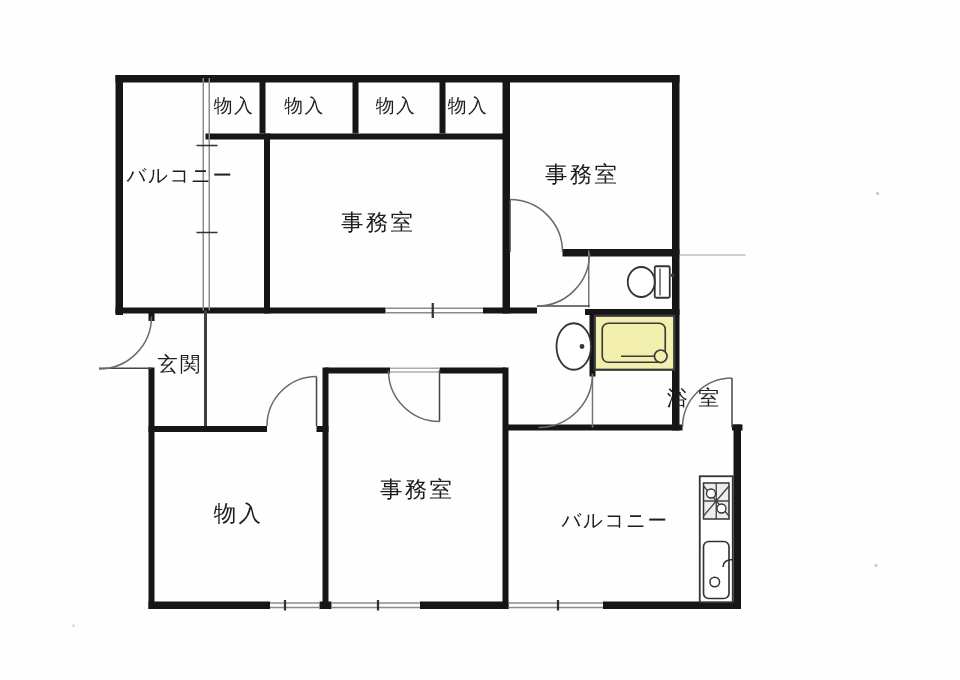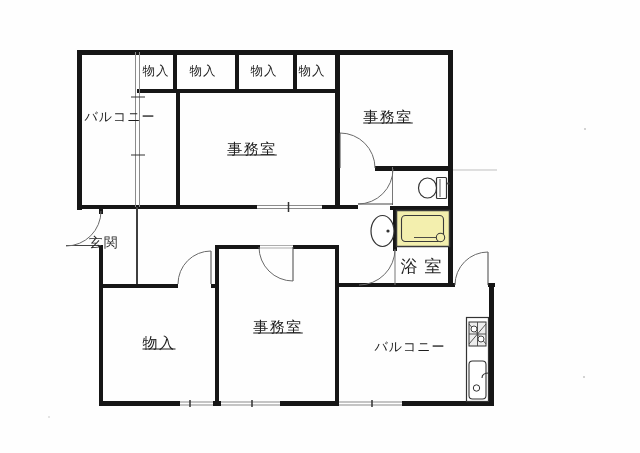--- a/index.html
+++ b/index.html
@@ -6,22 +6,22 @@
   .page{position:relative;width:640px;height:453px;background:#fefefe;overflow:hidden;
         font-family:"Liberation Sans","DejaVu Sans",sans-serif;}
   .plan{position:absolute;inset:0;}
   .w{position:absolute;background:#161616;display:block;}
   .step{position:absolute;background:#3f3f3f;display:block;}
   .lbl{position:absolute;transform:translate(-50%,-50%);color:#1d1d1d;white-space:nowrap;
        font-weight:500;}
   .lbl.s12{font-size:12.5px;letter-spacing:1px;}
   .lbl.s13{font-size:13px;letter-spacing:1px;}
   .lbl.s14{font-size:13.5px;letter-spacing:1.5px;}
-  .lbl.s15{font-size:15px;letter-spacing:1.5px;text-decoration:underline;}
-  .lbl.bath{font-size:17px;letter-spacing:7px;padding-left:7px;}
+  .lbl.s15{font-size:15px;letter-spacing:1.5px;}
+  .lbl.bath{font-size:14px;letter-spacing:7px;padding-left:7px;margin-left:41px;}
   svg.overlay{position:absolute;inset:0;pointer-events:none;}
   .speck{position:absolute;width:2px;height:2px;border-radius:50%;background:#c4c4c4;}
 </style>
 </head>
 <body>
 
 <div class="page">
   <div class="plan">
 
     <div>
@@ -144,21 +144,21 @@
       </g>
     </svg>
 
     <div class="lbl s12" style="left:156px;top:71px">物入</div>
     <div class="lbl s12" style="left:203px;top:71px">物入</div>
     <div class="lbl s12" style="left:264px;top:71px">物入</div>
     <div class="lbl s12" style="left:312px;top:71px">物入</div>
     <div class="lbl s13" style="left:120px;top:117px">バルコニー</div>
     <div class="lbl s15" style="left:252px;top:149px">事務室</div>
     <div class="lbl s15" style="left:388px;top:117px">事務室</div>
-    <div class="lbl s14" style="left:104px;top:243px">玄関</div>
+    <div class="lbl s14" style="left:120px;top:243px">玄関</div>
     <div class="lbl bath" style="left:421px;top:266px">浴室</div>
     <div class="lbl s15" style="left:159px;top:343px">物入</div>
     <div class="lbl s15" style="left:278px;top:327px">事務室</div>
     <div class="lbl s13" style="left:410px;top:347px">バルコニー</div>
 
     <i class="speck" style="left:584px;top:128px"></i>
     <i class="speck" style="left:583px;top:376px"></i>
     <i class="speck" style="left:48px;top:416px;opacity:.6"></i>
   </div>
 </div>

